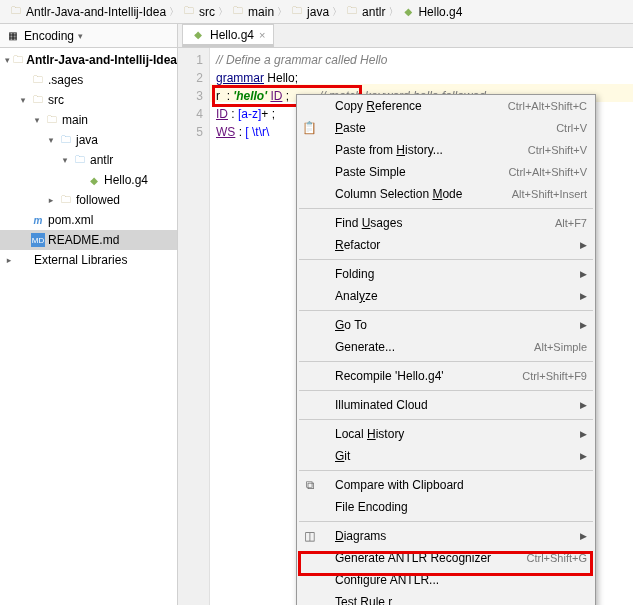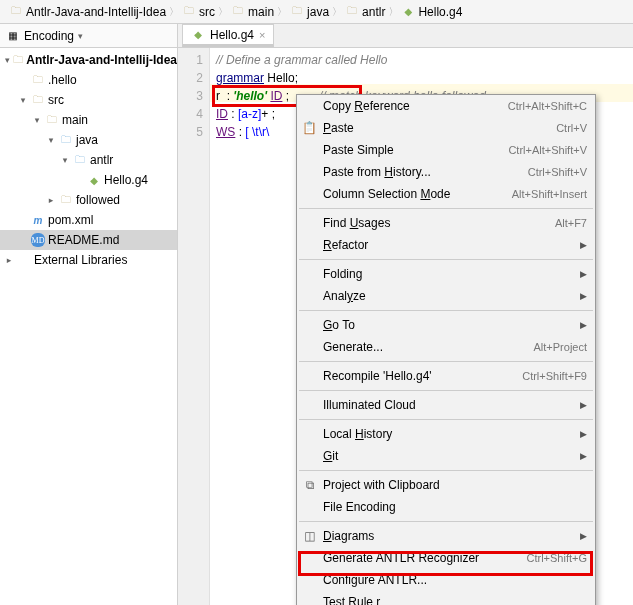--- a/index.html
+++ b/index.html
@@ -36,25 +36,25 @@
 .str { color: #008000; font-weight: bold; font-style: italic; }
 .chset { color: #0000ff; }
 .line-hl { position: absolute; left: -6px; right: 0; height: 18px; background: #fffae3; z-index: -1; }
 .red-box1 { position: absolute; left: 2px; top: 37px; width: 150px; height: 22px; border: 3px solid #e60000; pointer-events: none; }
 
 .icon { display: inline-flex; width: 14px; height: 14px; align-items: center; justify-content: center; font-size: 10px; }
 .folder-icon { color: #b8a76f; }
 .folder-blue { color: #5a9fd4; }
 .file-icon { color: #87b359; }
 .pom-icon { color: #4a90d9; font-weight: bold; font-style: italic; }
-.md-icon { background: #4a90d9; color: #fff; font-size: 8px; padding: 0 1px; border-radius: 6px; font-family: Liberation Serif, serif; }
+.md-icon { background: #4a90d9; color: #fff; font-size: 8px; padding: 0 1px; border-radius: 0; }
 
 .context-menu { position: absolute; left: 296px; top: 94px; width: 300px; background: #f2f2f2; border: 1px solid #999; box-shadow: 2px 2px 6px rgba(0,0,0,0.3); z-index: 100; }
 .menu-item { display: flex; align-items: center; height: 22px; padding: 0 8px 0 26px; position: relative; }
-.menu-item .label { flex: 1; }
+.menu-item .label { flex: 1; margin-left: 12px; }
 .menu-item .shortcut { color: #777; font-size: 11px; }
 .menu-item .sub { color: #555; font-size: 9px; }
 .menu-item .micon { position: absolute; left: 5px; width: 16px; text-align: center; font-size: 12px; color: #666; }
 .menu-sep { height: 1px; background: #ccc; margin: 3px 2px; }
 .menu-underline { text-decoration: underline; }
 
 .red-box2 { position: absolute; left: 298px; top: 551px; width: 295px; height: 25px; border: 3px solid #e60000; pointer-events: none; z-index: 200; }
 </style>
 </head>
 <body>
@@ -100,21 +100,21 @@
     </div>
     <div class="sidebar-tree">
         <div class="tree-item" style="padding-left: 4px;">
           <span class="tree-arrow">▾</span>
           <span class="icon folder-icon">🗀</span>
           <span class="tree-label bold">Antlr-Java-and-Intellij-Idea</span>
         </div>
         <div class="tree-item" style="padding-left: 18px;">
           <span class="tree-arrow"></span>
           <span class="icon folder-icon">🗀</span>
-          <span class="tree-label">.hello</span>
+          <span class="tree-label">.sages</span>
         </div>
         <div class="tree-item" style="padding-left: 18px;">
           <span class="tree-arrow">▾</span>
           <span class="icon folder-icon">🗀</span>
           <span class="tree-label">src</span>
         </div>
         <div class="tree-item" style="padding-left: 32px;">
           <span class="tree-arrow">▾</span>
           <span class="icon folder-icon">🗀</span>
           <span class="tree-label">main</span>
@@ -190,28 +190,28 @@
     <div class="menu-item">
       <span class="label">Copy <span class="menu-underline">R</span>eference</span>
       <span class="shortcut">Ctrl+Alt+Shift+C</span>
     </div>
     <div class="menu-item">
       <span class="micon">📋</span>
       <span class="label"><span class="menu-underline">P</span>aste</span>
       <span class="shortcut">Ctrl+V</span>
     </div>
     <div class="menu-item">
+      <span class="label">Paste from <span class="menu-underline">H</span>istory...</span>
+      <span class="shortcut">Ctrl+Shift+V</span>
+    </div>
+    <div class="menu-item">
       <span class="label">Paste Simple</span>
       <span class="shortcut">Ctrl+Alt+Shift+V</span>
     </div>
     <div class="menu-item">
-      <span class="label">Paste from <span class="menu-underline">H</span>istory...</span>
-      <span class="shortcut">Ctrl+Shift+V</span>
-    </div>
-    <div class="menu-item">
       <span class="label">Column Selection <span class="menu-underline">M</span>ode</span>
       <span class="shortcut">Alt+Shift+Insert</span>
     </div>
     <div class="menu-sep"></div>
     <div class="menu-item">
       <span class="label">Find <span class="menu-underline">U</span>sages</span>
       <span class="shortcut">Alt+F7</span>
     </div>
     <div class="menu-item">
       <span class="label"><span class="menu-underline">R</span>efactor</span>
@@ -226,21 +226,21 @@
       <span class="label">Anal<span class="menu-underline">y</span>ze</span>
       <span class="sub">▶</span>
     </div>
     <div class="menu-sep"></div>
     <div class="menu-item">
       <span class="label"><span class="menu-underline">G</span>o To</span>
       <span class="sub">▶</span>
     </div>
     <div class="menu-item">
       <span class="label">Generate...</span>
-      <span class="shortcut">Alt+Project</span>
+      <span class="shortcut">Alt+Simple</span>
     </div>
     <div class="menu-sep"></div>
     <div class="menu-item">
       <span class="label">Recompile 'Hello.g4'</span>
       <span class="shortcut">Ctrl+Shift+F9</span>
     </div>
     <div class="menu-sep"></div>
     <div class="menu-item">
       <span class="label">Illuminated Cloud</span>
       <span class="sub">▶</span>
@@ -250,21 +250,21 @@
       <span class="label">Local <span class="menu-underline">H</span>istory</span>
       <span class="sub">▶</span>
     </div>
     <div class="menu-item">
       <span class="label"><span class="menu-underline">G</span>it</span>
       <span class="sub">▶</span>
     </div>
     <div class="menu-sep"></div>
     <div class="menu-item">
       <span class="micon">⧉</span>
-      <span class="label">Project with Clipboard</span>
+      <span class="label">Compare with Clipboard</span>
     </div>
     <div class="menu-item">
       <span class="label">File Encoding</span>
     </div>
     <div class="menu-sep"></div>
     <div class="menu-item">
       <span class="micon">◫</span>
       <span class="label"><span class="menu-underline">D</span>iagrams</span>
       <span class="sub">▶</span>
     </div>

